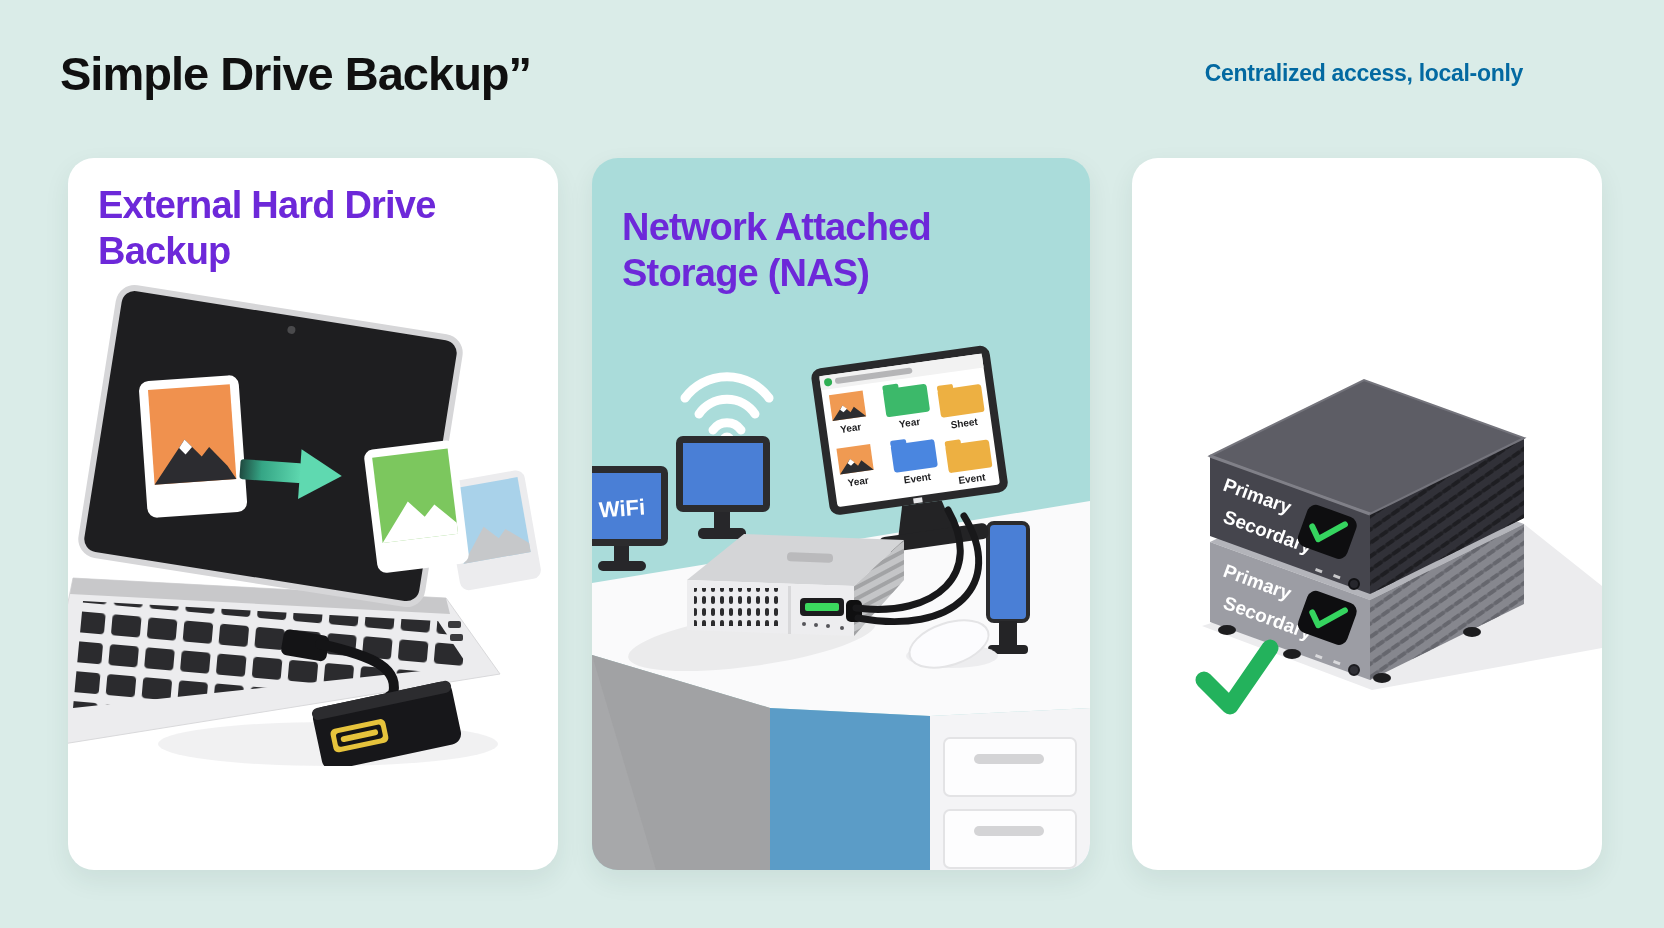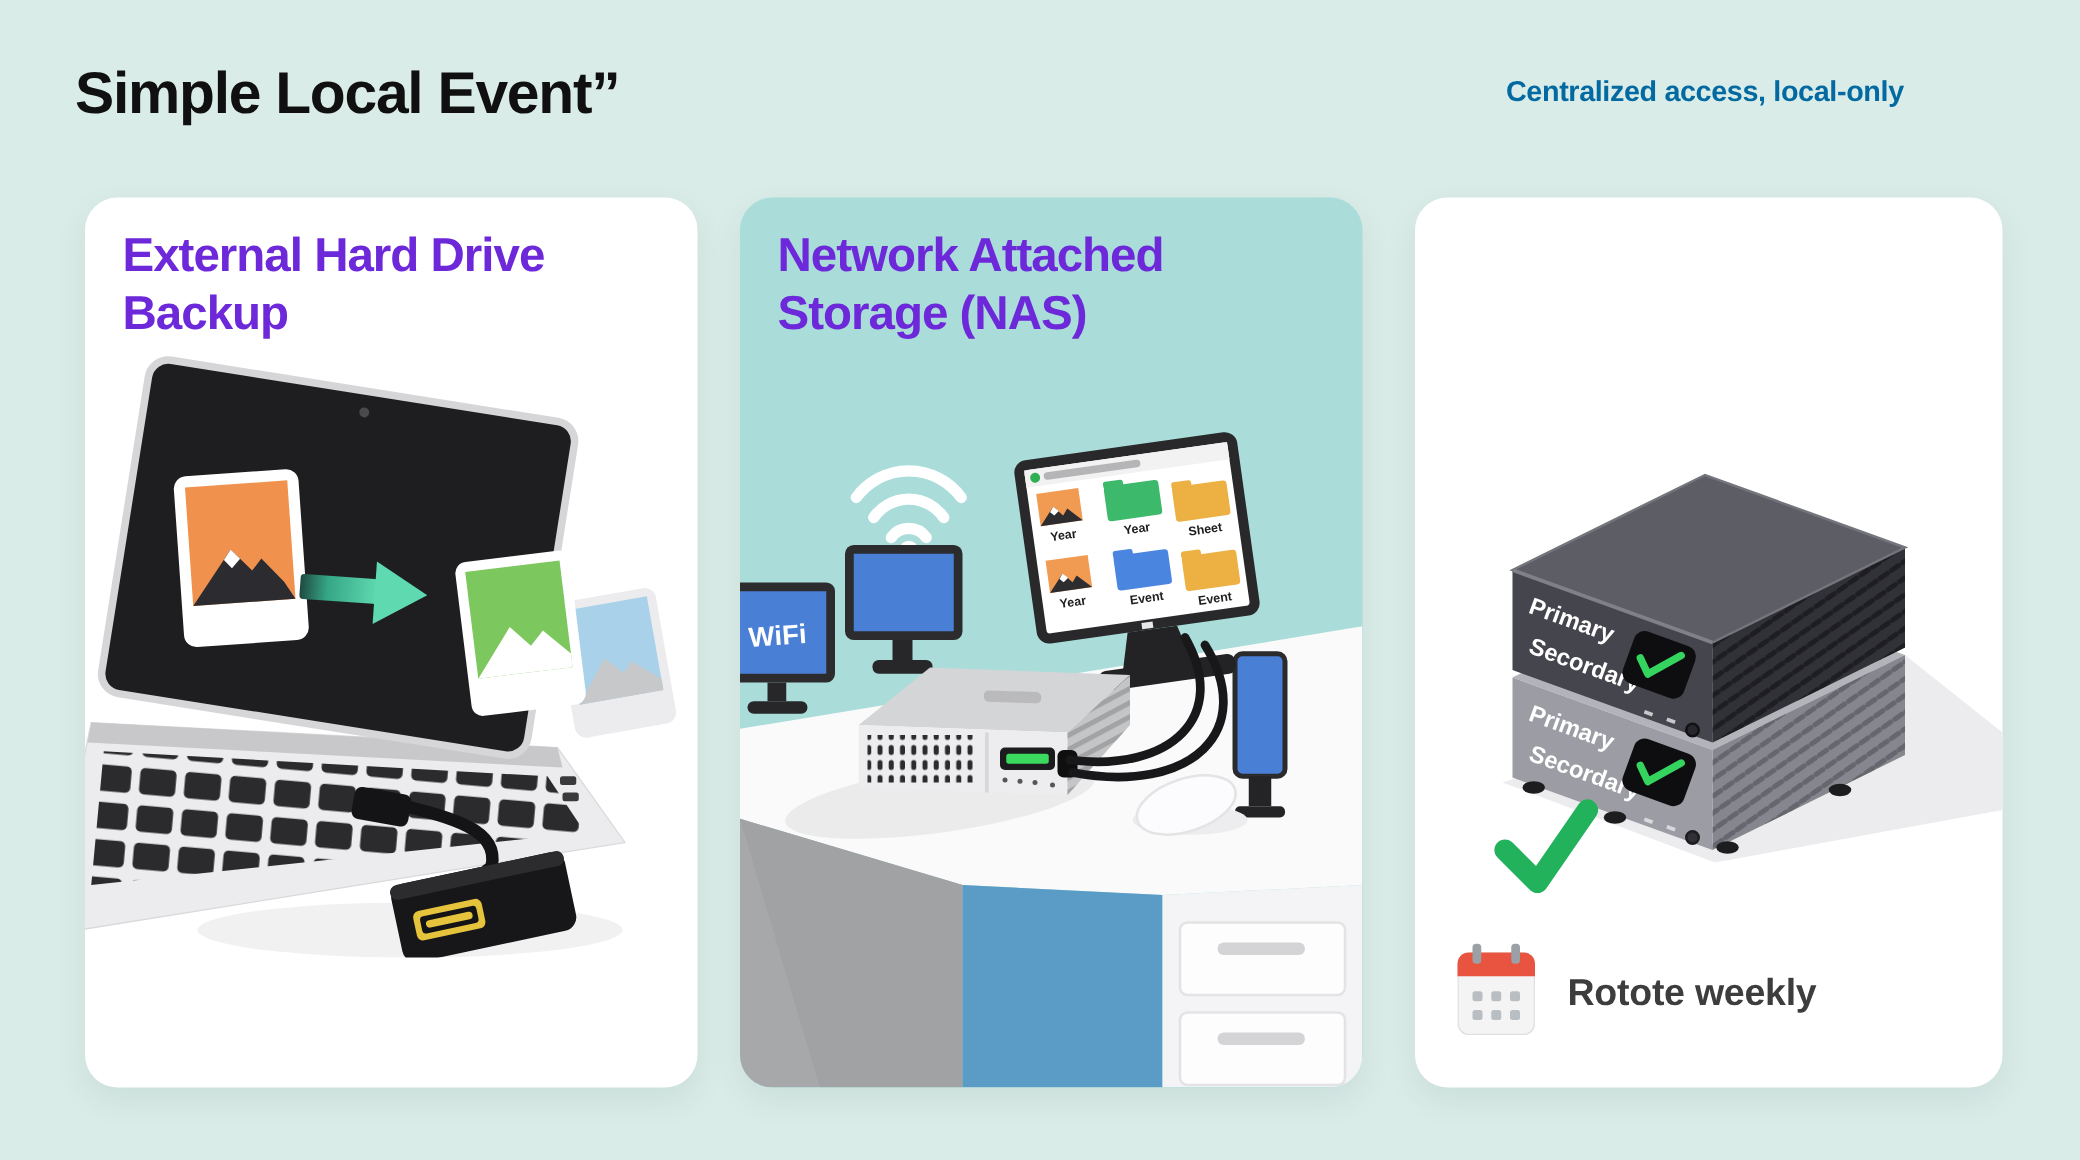--- a/index.html
+++ b/index.html
@@ -22,21 +22,21 @@
     box-shadow:0 10px 26px rgba(30,60,55,0.08);
   }
   #card1{left:68px;width:490px;}
   #card2{left:592px;width:498px;background:#aadcda;}
   #card3{left:1132px;width:470px;}
   .card-title{
     position:absolute;top:24px;left:30px;margin:0;
     font-size:38px;font-weight:700;line-height:1.22;letter-spacing:-0.8px;color:#6d28d9;
   }
   #card1 .card-title{max-width:420px;}
-  #card2 .card-title{max-width:370px;}
+  #card2 .card-title{max-width:370px;margin-top:22px;}
   #card3 .card-title{max-width:330px;}
   .illu{position:absolute;left:0;display:block;}
   #svg1{top:118px;}
   #svg2,#svg3{top:160px;}
   .caption{
     position:absolute;font-size:30px;font-weight:700;color:#3d3d3d;letter-spacing:-0.2px;
   }
   #card1 .caption{left:30px;bottom:80px;}
   .cap-row{
     position:absolute;left:34px;bottom:42px;display:flex;align-items:center;gap:26px;
@@ -57,21 +57,21 @@
     position:absolute;left:9px;top:27px;width:44px;height:30px;
     display:grid;grid-template-columns:repeat(3,1fr);grid-template-rows:repeat(2,1fr);
     align-items:center;justify-items:center;
   }
   .calendar .dot{width:8px;height:8px;border-radius:2px;background:#b9bec3;}
   svg text{font-family:"Liberation Sans",sans-serif;font-weight:700;}
 </style>
 </head>
 <body>
 
-<h1 class="hdr-title">Simple Local Event”</h1>
+<h1 class="hdr-title">Simple Drive Backup”</h1>
 <h2 class="hdr-sub">Centralized access, local-only</h2>
 
 <section class="card" id="card1">
   <h3 class="card-title">External Hard Drive Backup</h3>
 
   <svg id="svg1" class="illu" width="490" height="490" viewBox="0 0 490 490">
     <defs>
       <pattern id="keys" patternUnits="userSpaceOnUse" width="36" height="30" patternTransform="rotate(5)">
         <rect x="2" y="3" width="29" height="21" rx="4" fill="#2b2b2e"></rect>
       </pattern>
@@ -316,29 +316,13 @@
         <path d="M180,214 l10,10 l20,-23" stroke="#35d45f" stroke-width="6" fill="none" stroke-linecap="round" stroke-linejoin="round"></path>
       </g>
       <rect x="184" y="250" width="7" height="3" fill="#e8e8ea" transform="rotate(20 184 250)" opacity="0.8"></rect>
       <rect x="202" y="256" width="7" height="3" fill="#e8e8ea" transform="rotate(20 202 256)" opacity="0.8"></rect>
       <circle cx="222" cy="266" r="5" fill="#26262c" stroke="#111114" stroke-width="2"></circle>
     </g>
 
     <path d="M72,362 L98,388 L138,330" stroke="#23b25c" stroke-width="17" fill="none" stroke-linecap="round" stroke-linejoin="round"></path>
   </svg>
 
-  <div class="cap-row">
-    <div class="calendar">
-      <div class="cal-top"></div>
-      <div class="ring r1"></div>
-      <div class="ring r2"></div>
-      <div class="dots">
-        <span class="dot"></span>
-          <span class="dot"></span>
-          <span class="dot"></span>
-        <span class="dot"></span>
-          <span class="dot"></span>
-          <span class="dot"></span>
-      </div>
-    </div>
-    <div class="caption" style="position:static;">Rotote weekly</div>
-  </div>
 </section>
 
 </body></html>

